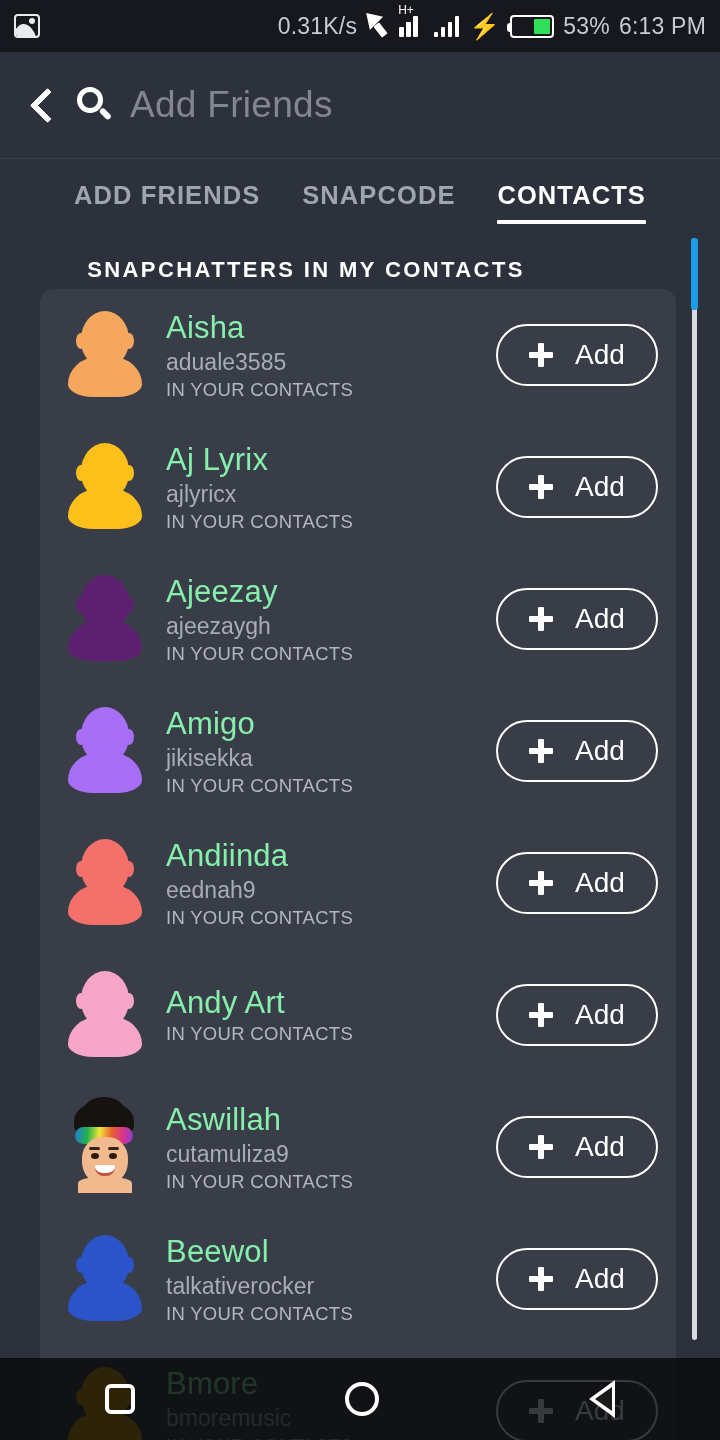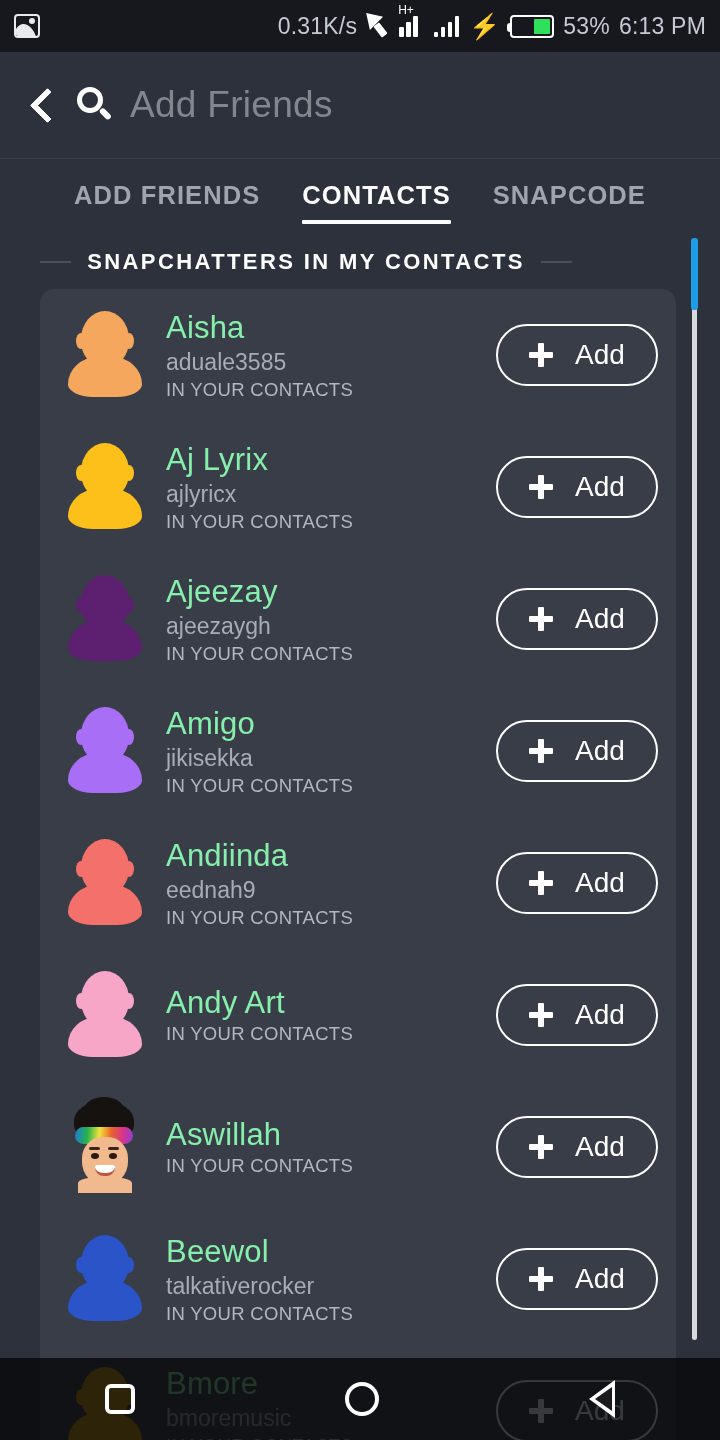--- a/index.html
+++ b/index.html
@@ -95,21 +95,21 @@
     display:block;
   }
   .tab.active span{color:#ffffff;}
   .tab.active:after{
     content:"";position:absolute;left:0;right:0;bottom:0;height:4px;background:#fff;border-radius:1px;
   }
 
   
   .section{
     position:absolute;top:241px;left:0;width:612px;height:42px;
-    display:flex;align-items:center;gap:16px;padding:0 40px;box-sizing:border-box;
+    display:flex;align-items:center;gap:16px;padding:0 40px;box-sizing:border-box;flex-direction:column;
   }
   .section .line{flex:1;height:1.5px;background:#4a4f5a;}
   .section .stitle{
     color:#ffffff;font-size:22px;font-weight:bold;letter-spacing:2.4px;white-space:nowrap;
   }
 
   
   .listcard{
     position:absolute;top:289px;left:40px;width:636px;height:1151px;
     background:#383d48;border-radius:14px 14px 0 0;overflow:hidden;
@@ -229,25 +229,25 @@
   <div class="header">
     <div class="back-chev"></div>
     <div class="search-glass"></div>
     <div class="search-ph">Add Friends</div>
   </div>
 
   <div class="tabs">
     <div class="tab">
       <span>ADD FRIENDS</span>
     </div>
+    <div class="tab">
+      <span>SNAPCODE</span>
+    </div>
     <div class="tab active">
       <span>CONTACTS</span>
-    </div>
-    <div class="tab">
-      <span>SNAPCODE</span>
     </div>
   </div>
 
   <div class="section">
     <div class="line"></div>
     <div class="stitle">SNAPCHATTERS IN MY CONTACTS</div>
     <div class="line"></div>
   </div>
 
   <div class="listcard" id="contact-list">
@@ -367,20 +367,21 @@
           <div class="bm-face"></div>
           <div class="bm-brow l"></div>
           <div class="bm-brow r"></div>
           <div class="bm-eye l"></div>
           <div class="bm-eye r"></div>
           <div class="bm-mouth"></div>
           <div class="bm-shoulder"></div>
         </div>
         <div class="rowtext">
           <div class="rname">Aswillah</div>
+          <div class="ruser">cutamuliza9</div>
           <div class="rnote">IN YOUR CONTACTS</div>
         </div>
         <div class="addbtn">
           <span class="plus"></span>
           <span class="addlbl">Add</span>
         </div>
       </div>
       <div class="row">
         <div class="avatar">
           <div class="ear-l" style="background:#2a54c8"></div>

